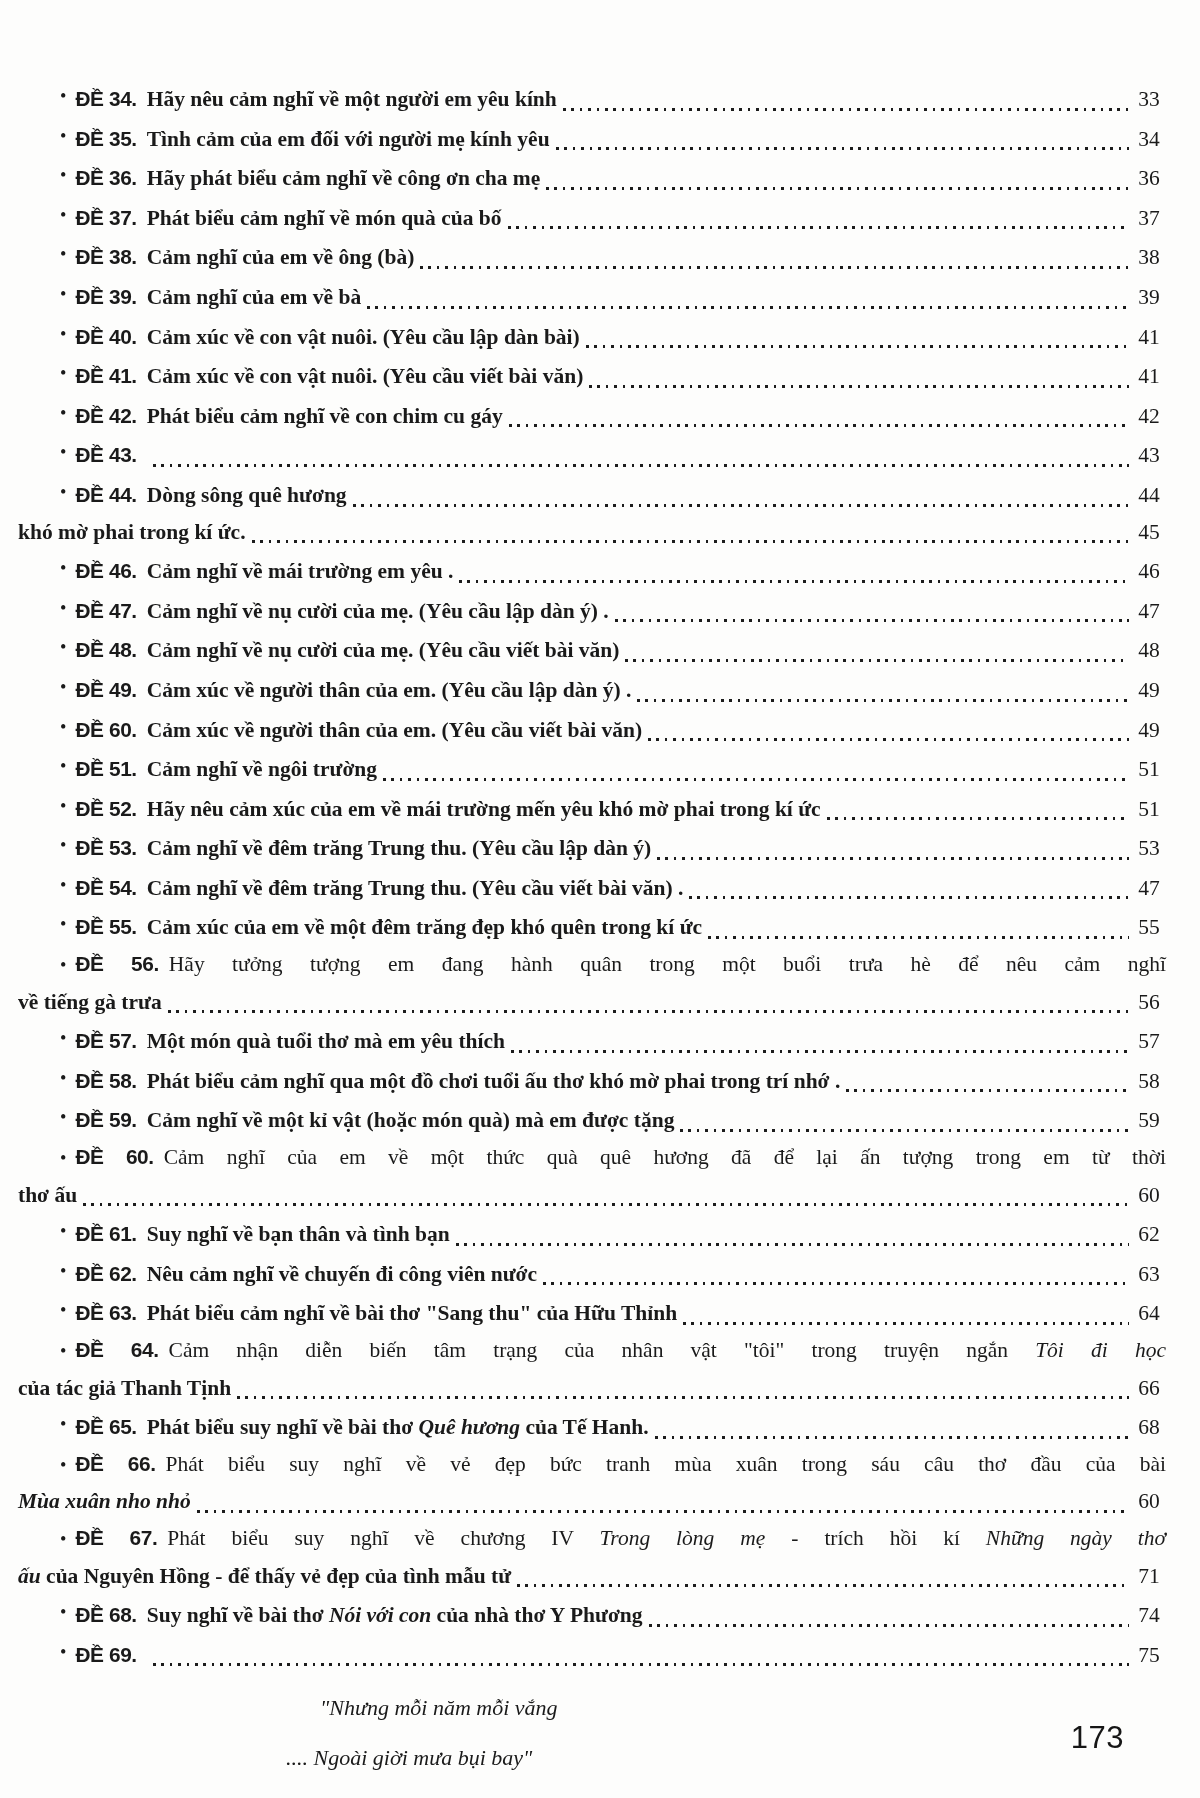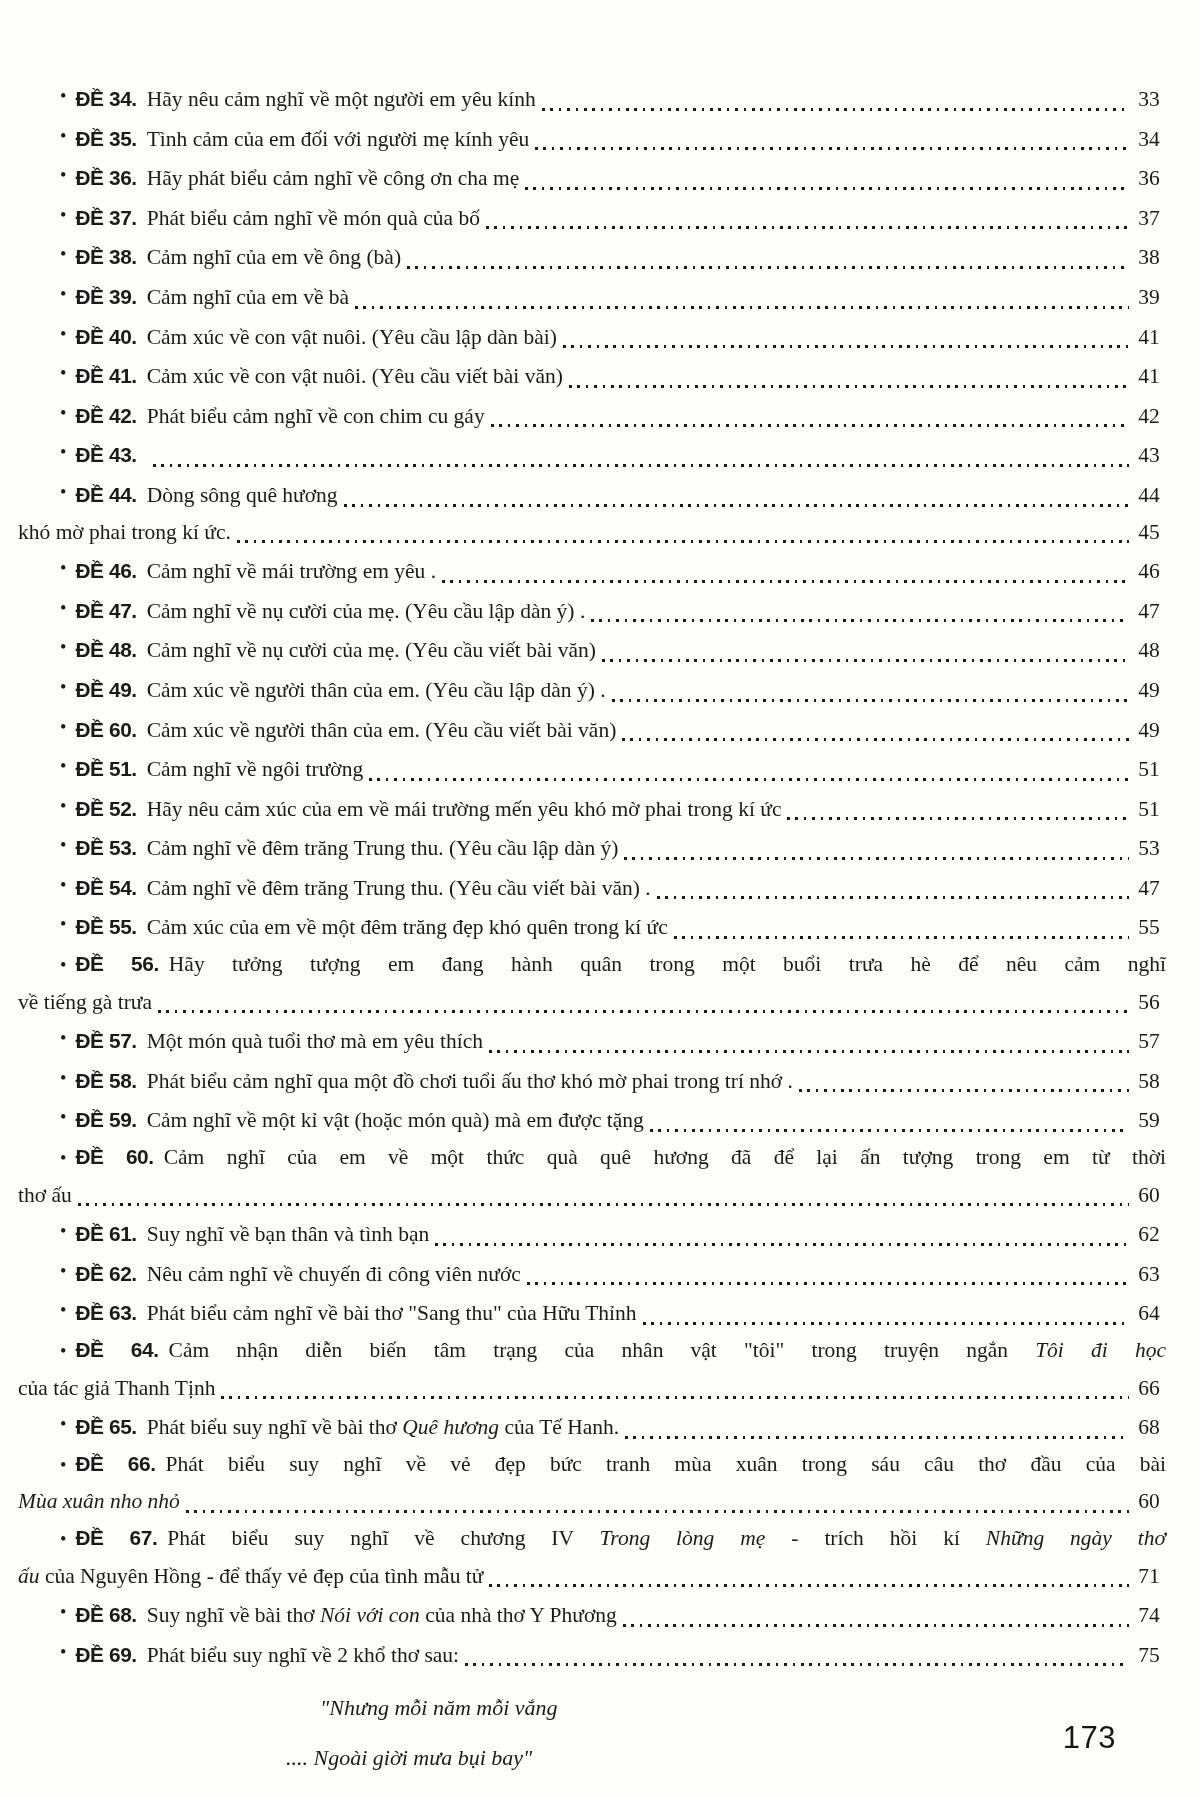--- a/index.html
+++ b/index.html
@@ -34,21 +34,21 @@
   .flexline .bullet { align-self: center; margin-bottom: 3px; }
   .label {
     font-family: "Liberation Sans", "DejaVu Sans", sans-serif;
     font-weight: 700;
     font-size: 0.97em;
     letter-spacing: -0.4px;
     margin-right: 10px;
     white-space: nowrap;
     text-align: right;
   }
-  .txt { white-space: nowrap; }
+  .txt { white-space: nowrap; font-weight: bold; }
   .txt i, .just i { font-style: italic; }
   .leader {
     flex: 1 1 auto;
     min-width: 14px;
     height: 3px;
     margin: 0 3px 7px 6px;
     background: repeating-linear-gradient(to right, #1c1c1c 0 2.6px, transparent 2.6px 8.4px);
   }
   .page {
     min-width: 34px;
@@ -58,21 +58,21 @@
   .quote {
     margin-top: 10px;
     font-style: italic;
     font-size: 22px;
     line-height: 50px;
   }
   .q1 { padding-left: 302px; }
   .q2 { padding-left: 268px; }
   .pagenum {
     position: absolute;
-    right: 84px;
+    right: 76px;
     bottom: 42px;
     font-family: "Liberation Sans", "DejaVu Sans", sans-serif;
     font-size: 31px;
     letter-spacing: 0.5px;
     color: #161616;
   }
 </style>
 </head>
 <body>
 
@@ -382,21 +382,20 @@
           <span class="label">ĐỀ 68.</span>
           <span class="txt"><span>Suy nghĩ về bài thơ </span><i>Nói với con</i><span> của nhà thơ Y Phương</span></span>
           <span class="leader"></span>
           <span class="page">74</span>
         </div>
       </div>
       <div class="entry">
         <div class="line l1 flexline">
           <span class="bullet">•</span>
           <span class="label">ĐỀ 69.</span>
-          <span class="txt"><span>Phát biểu suy nghĩ về 2 khổ thơ sau:</span></span>
           <span class="leader"></span>
           <span class="page">75</span>
         </div>
       </div>
     </div>
   <div class="quote">
     <div class="q1">"Nhưng mỗi năm mỗi vắng</div>
     <div class="q2">.... Ngoài giời mưa bụi bay"</div>
   </div>
   <div class="pagenum">173</div>

